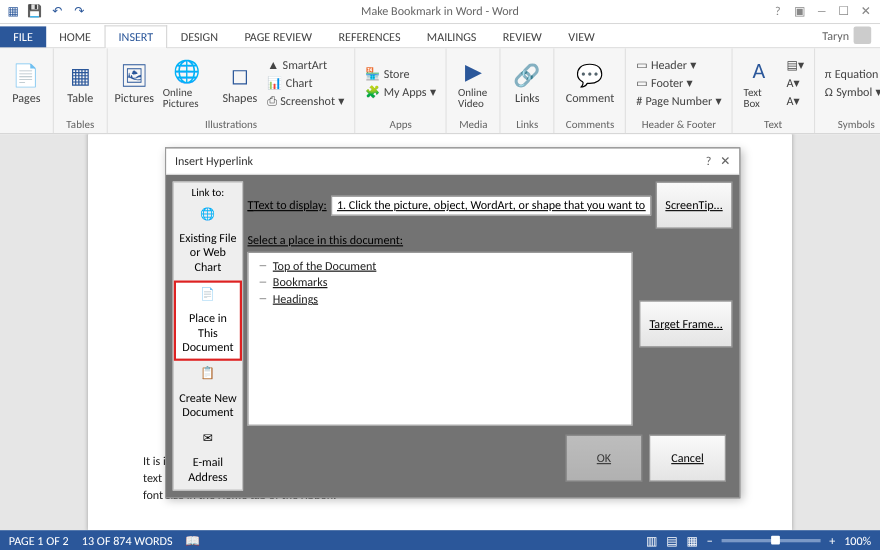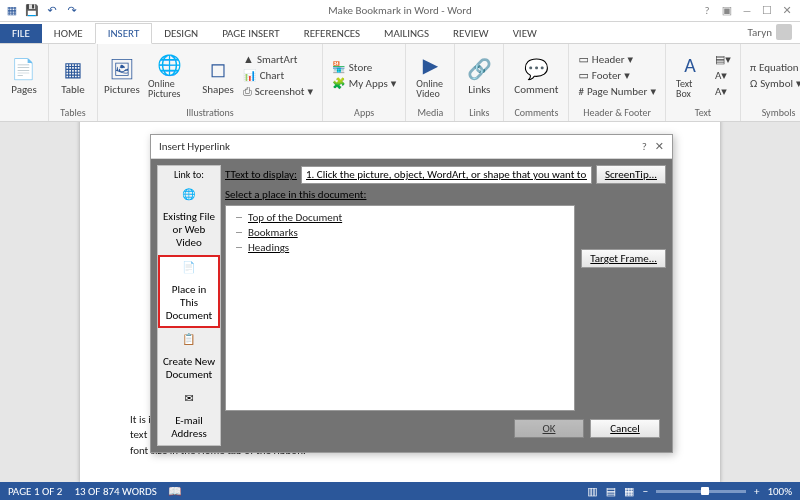--- a/index.html
+++ b/index.html
@@ -32,21 +32,21 @@
 .dbody{padding:6px;display:flex;gap:4px;}
 .linkto{width:64px;border:1px solid #c0c0c0;background:#eee;display:flex;flex-direction:column;}
 .ltlabel{text-align:center;font-size:10px;padding:2px;}
 .lbtn{border:1px solid transparent;padding:4px 2px;text-align:center;font-size:10px;line-height:1.2;display:flex;flex-direction:column;align-items:center;gap:2px;}
 .lbtn.sel{border:2px solid #d22;background:#fff;}
 .lic{width:20px;height:20px;}
 .dmain{flex:1;display:flex;flex-direction:column;gap:4px;text-decoration:underline;}
 .drow{display:flex;align-items:center;gap:4px;}
 .dlabel{font-size:11px;}
 .dinput{flex:1;border:1px solid #999;background:#fff;padding:2px 4px;height:18px;font-size:11px;}
-.dbtn{border:1px solid #999;background:linear-gradient(#fafafa,#e4e4e4);padding:2px 8px;font-size:11px;min-width:70px;text-align:center;}
+.dbtn{border:1px solid #999;background:linear-gradient(#fafafa,#e4e4e4);padding:14px 8px;font-size:11px;min-width:70px;text-align:center;}
 .tree{border:1px solid #999;background:#fff;flex:1;min-height:140px;padding:4px 8px;font-size:11px;color:#222;}
 .tree div{padding:1px 0 1px 14px;position:relative;}
 .tree div::before{content:"";position:absolute;left:2px;top:7px;width:6px;height:1px;background:#999;}
 .dfooter{display:flex;justify-content:flex-end;gap:6px;padding:4px 6px 8px;}
 .status{position:absolute;bottom:0;left:0;right:0;height:18px;background:#2b579a;color:#fff;display:flex;align-items:center;padding:0 8px;font-size:10px;gap:12px;}
 .status .r{margin-left:auto;display:flex;align-items:center;gap:8px;}
 .slider{width:90px;height:3px;background:#7a98c6;position:relative;}
 .slider::after{content:"";position:absolute;left:50%;top:-3px;width:8px;height:8px;background:#fff;border-radius:1px;}
 </style>
 </head>
@@ -65,21 +65,21 @@
   <span>☐</span>
   <span>✕</span>
  </div>
 </div>
 
 <div class="tabs">
  <div class="tab file">FILE</div>
  <div class="tab">HOME</div>
  <div class="tab active">INSERT</div>
  <div class="tab">DESIGN</div>
- <div class="tab">PAGE INSERT</div>
+ <div class="tab">PAGE REVIEW</div>
  <div class="tab">REFERENCES</div>
  <div class="tab">MAILINGS</div>
  <div class="tab">REVIEW</div>
  <div class="tab">VIEW</div>
  <div class="user">
       <span>Taryn</span>
       <span class="avatar"></span>
     </div>
 </div>
 
@@ -208,21 +208,21 @@
   <div class="r">
         <span>?</span>
         <span>✕</span>
       </div>
  </div>
  <div class="dbody">
   <div class="linkto">
    <div class="ltlabel">Link to:</div>
    <div class="lbtn">
           <div class="lic">🌐</div>
-          <span>Existing File or Web Video</span>
+          <span>Existing File or Web Chart</span>
         </div>
    <div class="lbtn sel">
           <div class="lic">📄</div>
           <span>Place in This Document</span>
         </div>
    <div class="lbtn">
           <div class="lic">📋</div>
           <span>Create New Document</span>
         </div>
    <div class="lbtn">

